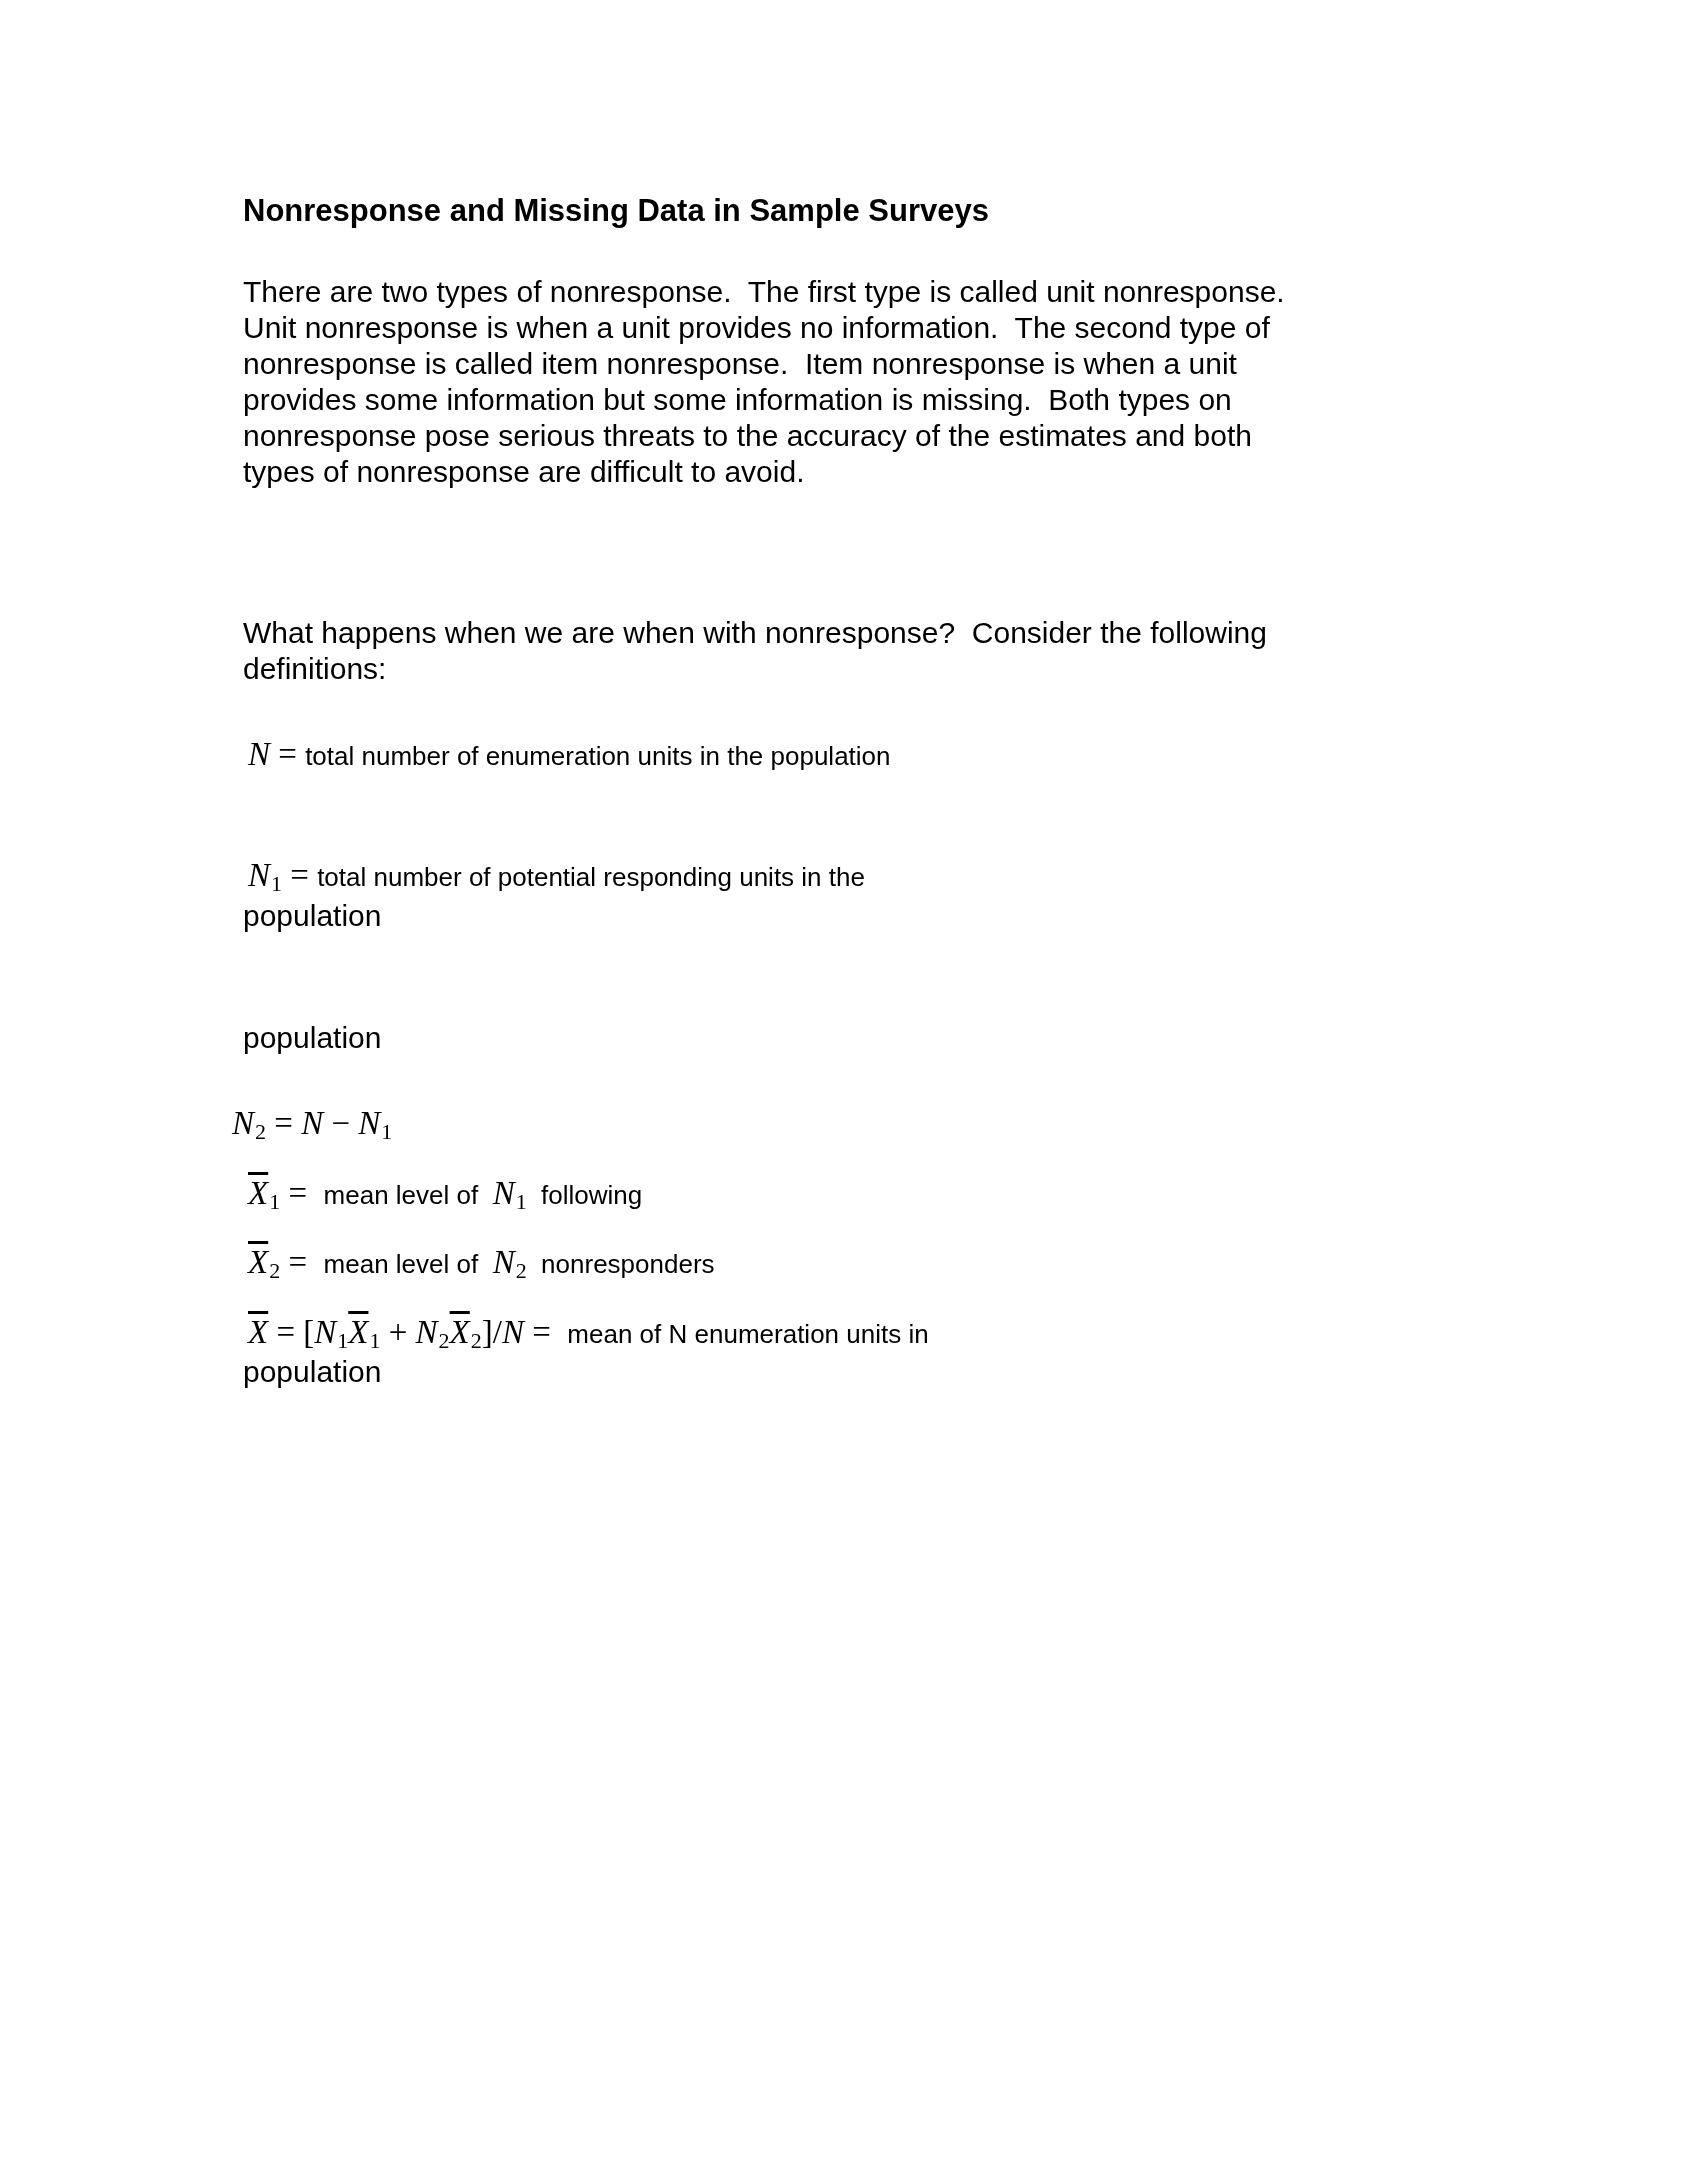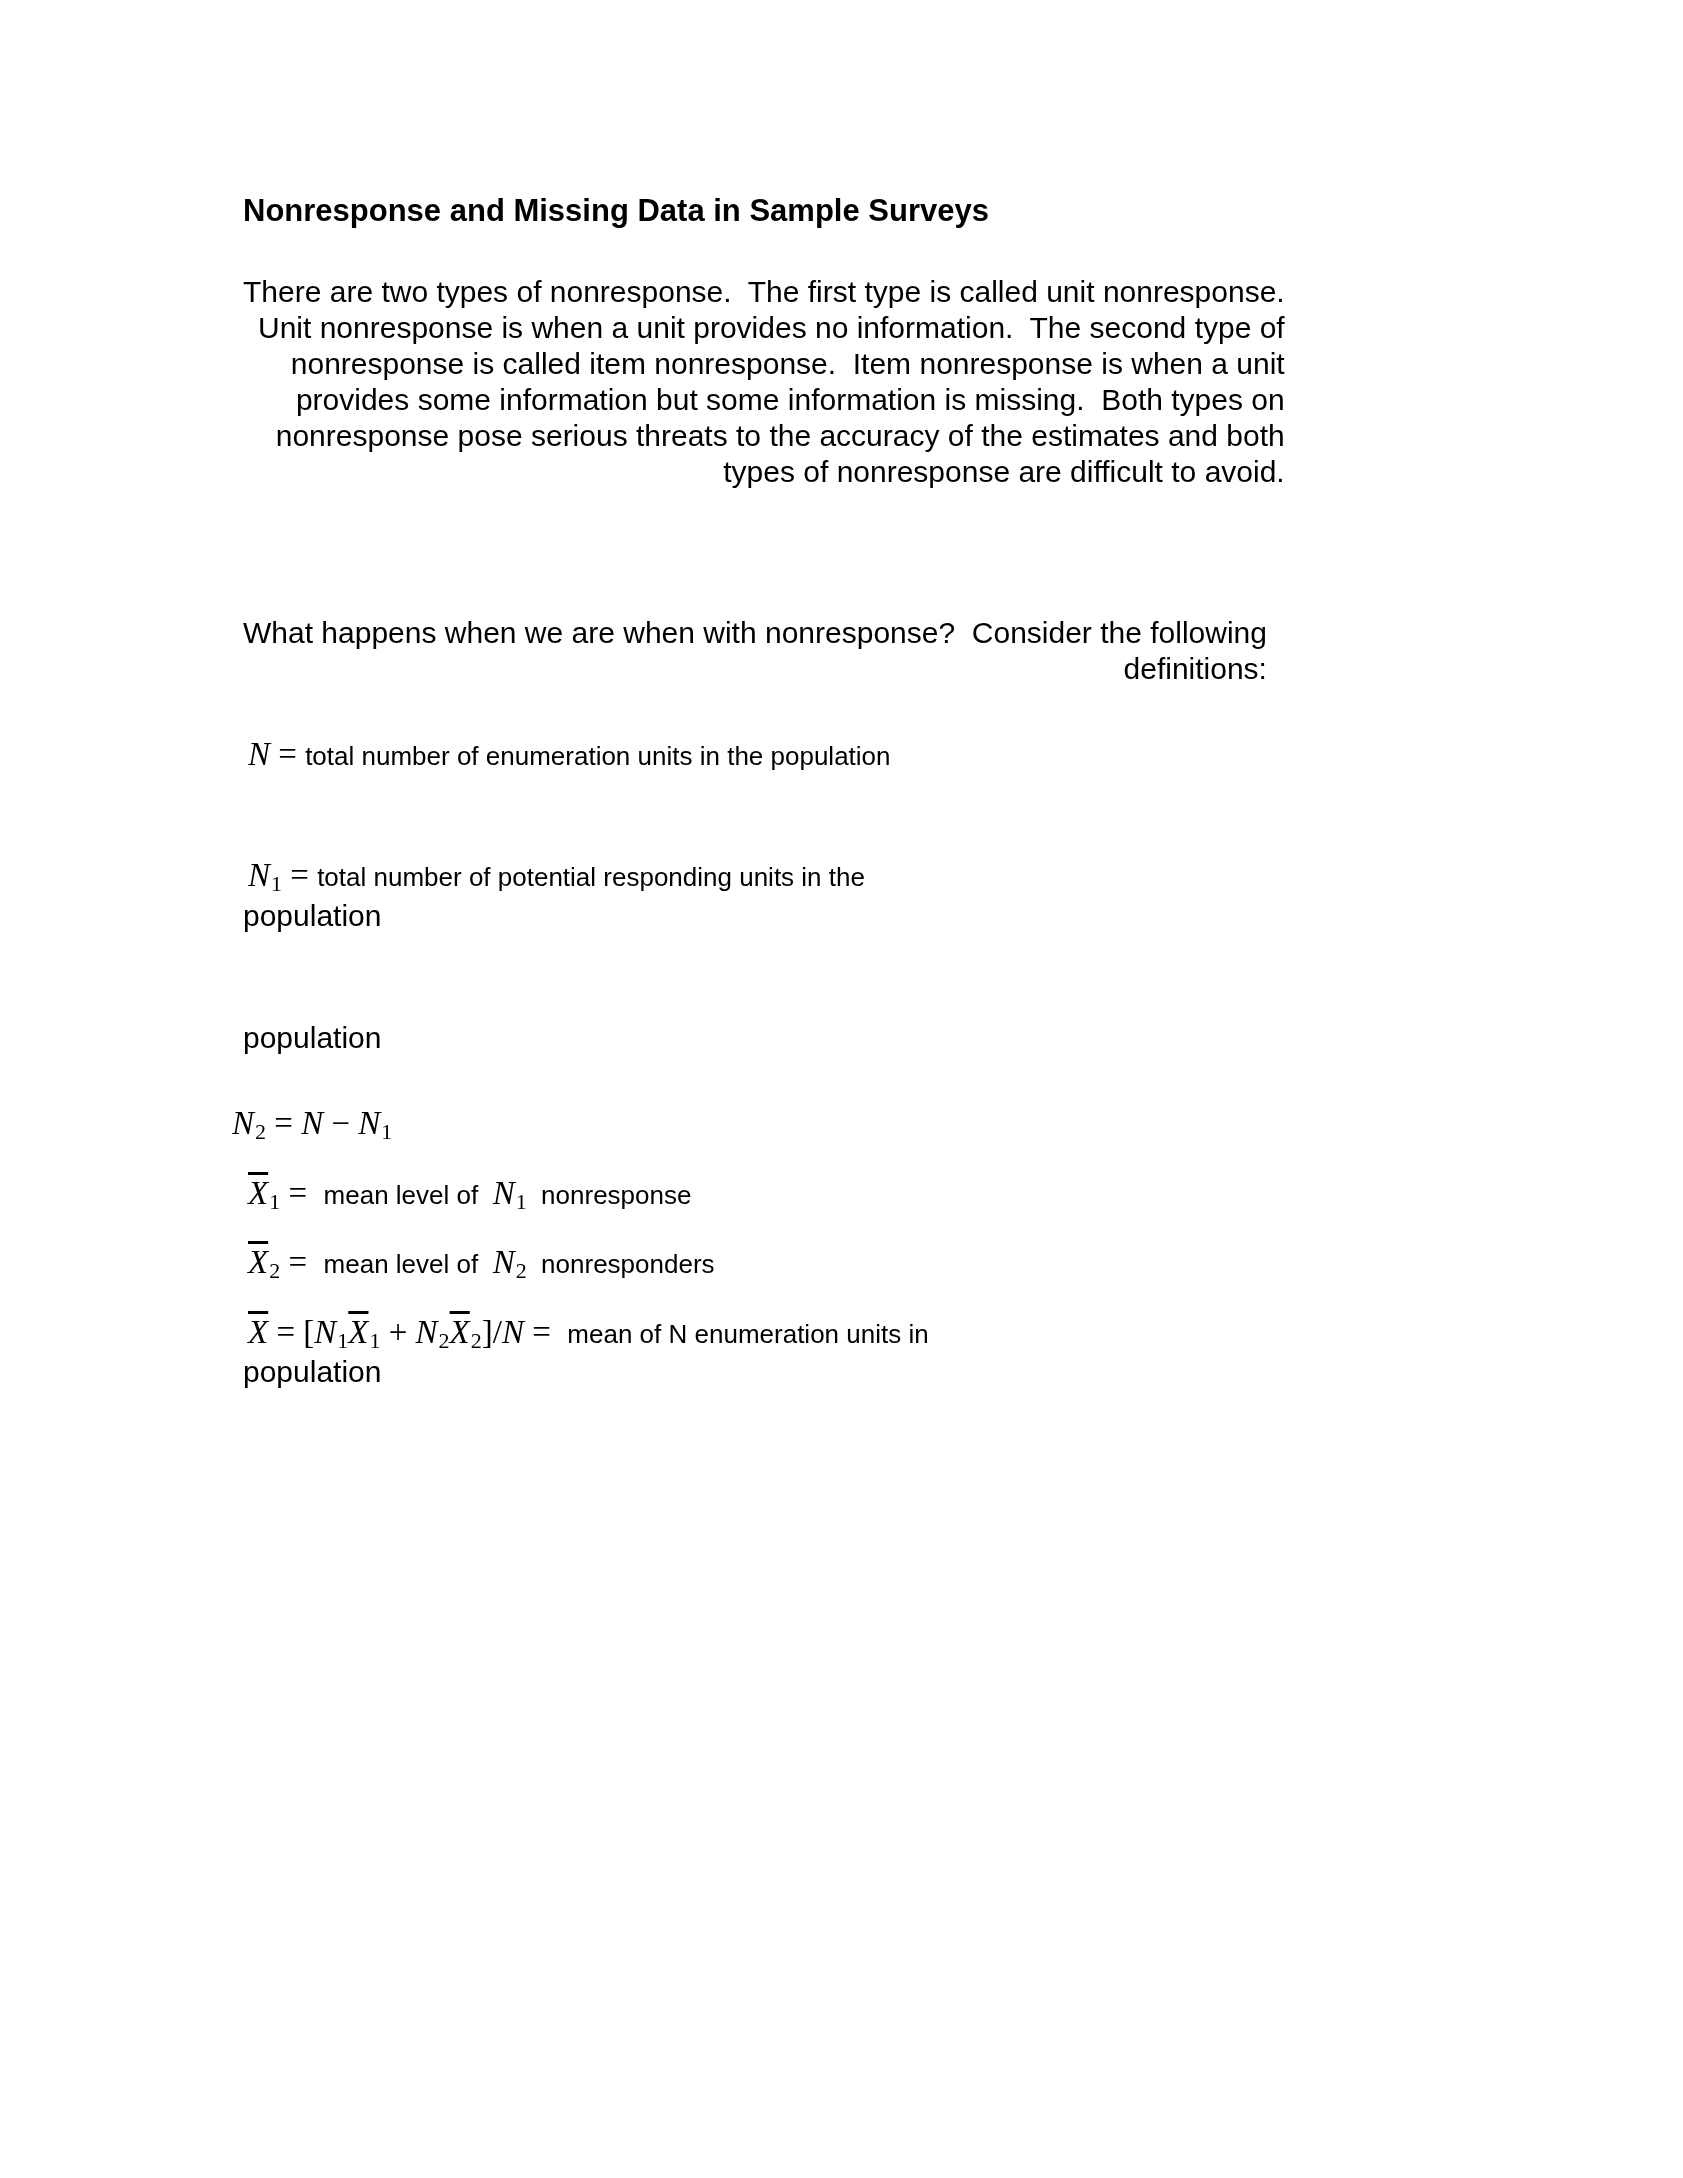--- a/index.html
+++ b/index.html
@@ -30,21 +30,20 @@
     font-size: 30px;
     line-height: 36px;
   }
   .bold {
     font-weight: bold;
     font-size: 31px;
     line-height: 37px;
   }
   .tline {
     white-space: pre-wrap;
-    text-align: right;
   }
   
   .math-line {
     font-size: 30px;
     line-height: 40px;
   }
   .seg { white-space: pre-wrap; }
   .seg-v, .seg-vb, .seg-o, .seg-s {
     font-family: "Liberation Serif", "DejaVu Serif", serif;
   }
@@ -85,21 +84,21 @@
 
   <div class="block math-line" style="left:248px; top:734px;"><span class="seg seg-v">N</span><span class="seg seg-o"> = </span><span class="seg seg-t">total number of enumeration units in the population</span></div>
 
   <div class="block math-line" style="left:248px; top:855px;"><span class="seg seg-v">N</span><span class="seg seg-s">1</span><span class="seg seg-o"> = </span><span class="seg seg-t">total number of potential responding units in the</span></div>
   <div class="block sans" style="left:243px; top:898px;">population</div>
 
   <div class="block sans" style="left:243px; top:1020px;">population</div>
 
   <div class="block math-line" style="left:232px; top:1103px;"><span class="seg seg-v">N</span><span class="seg seg-s">2</span><span class="seg seg-o"> = </span><span class="seg seg-v">N</span><span class="seg seg-o"> − </span><span class="seg seg-v">N</span><span class="seg seg-s">1</span></div>
 
-  <div class="block math-line" style="left:248px; top:1173px;"><span class="seg seg-vb">X</span><span class="seg seg-s">1</span><span class="seg seg-o"> =  </span><span class="seg seg-t">mean level of  </span><span class="seg seg-v">N</span><span class="seg seg-s">1</span><span class="seg seg-t">  nonresponse</span></div>
+  <div class="block math-line" style="left:248px; top:1173px;"><span class="seg seg-vb">X</span><span class="seg seg-s">1</span><span class="seg seg-o"> =  </span><span class="seg seg-t">mean level of  </span><span class="seg seg-v">N</span><span class="seg seg-s">1</span><span class="seg seg-t">  following</span></div>
 
   <div class="block math-line" style="left:248px; top:1242px;"><span class="seg seg-vb">X</span><span class="seg seg-s">2</span><span class="seg seg-o"> =  </span><span class="seg seg-t">mean level of  </span><span class="seg seg-v">N</span><span class="seg seg-s">2</span><span class="seg seg-t">  nonresponders</span></div>
 
   <div class="block math-line" style="left:248px; top:1312px;"><span class="seg seg-vb">X</span><span class="seg seg-o"> = [</span><span class="seg seg-v">N</span><span class="seg seg-s">1</span><span class="seg seg-vb">X</span><span class="seg seg-s">1</span><span class="seg seg-o"> + </span><span class="seg seg-v">N</span><span class="seg seg-s">2</span><span class="seg seg-vb">X</span><span class="seg seg-s">2</span><span class="seg seg-o">]/</span><span class="seg seg-v">N</span><span class="seg seg-o"> =  </span><span class="seg seg-t">mean of N enumeration units in</span></div>
   <div class="block sans" style="left:243px; top:1354px;">population</div>
 
 </div>
 
 
 </body></html>

